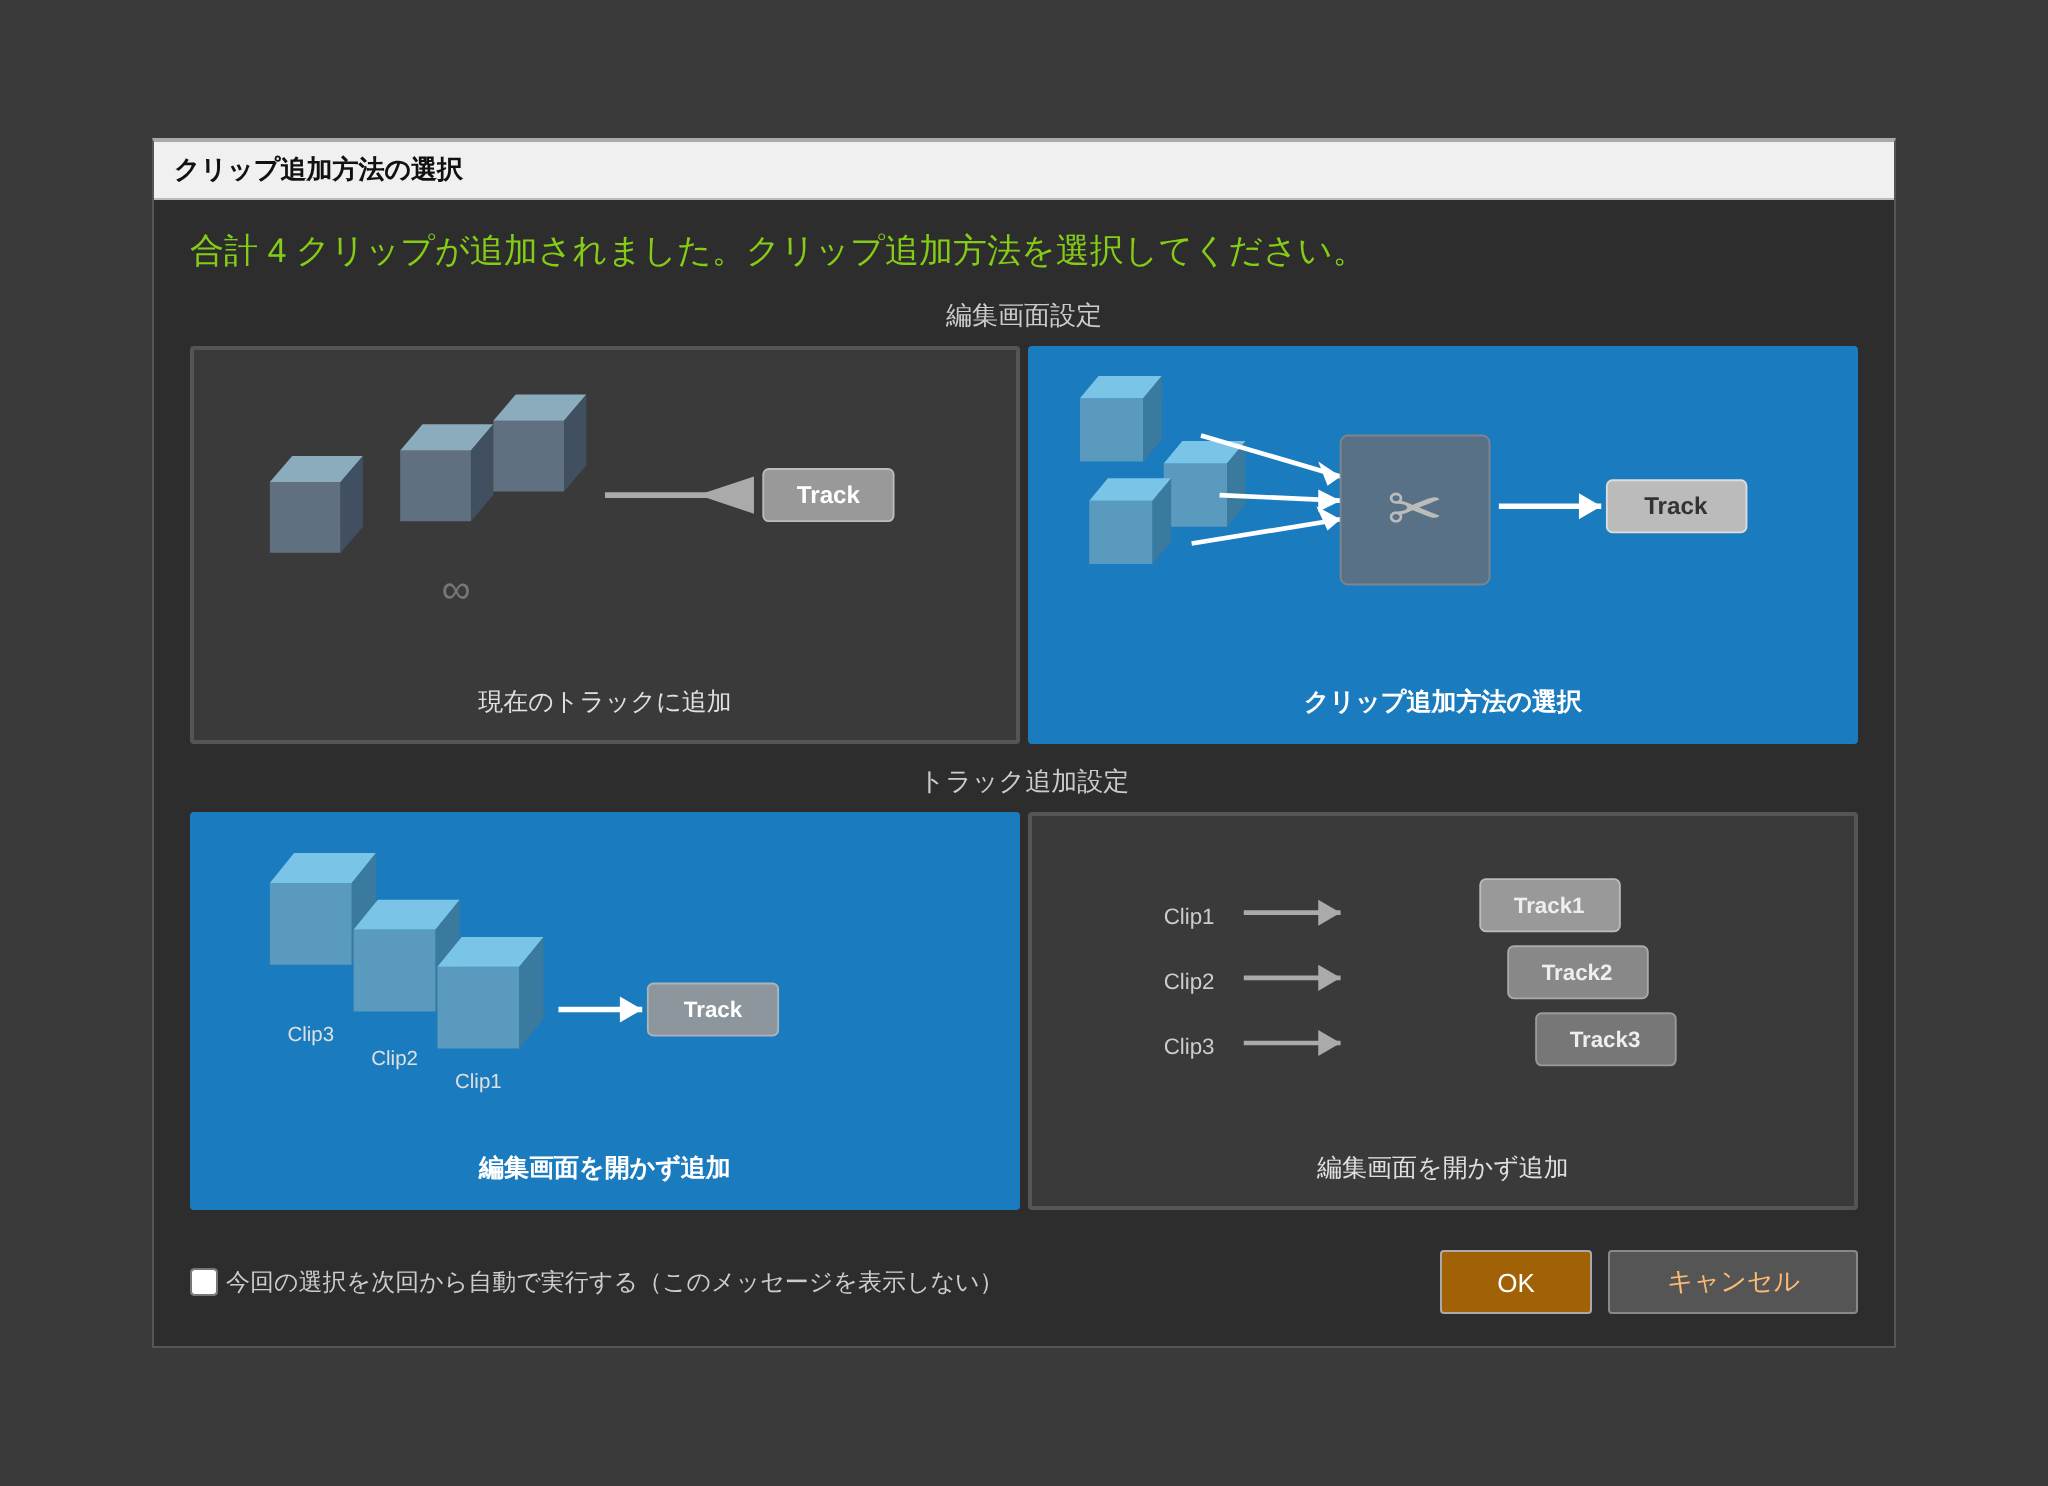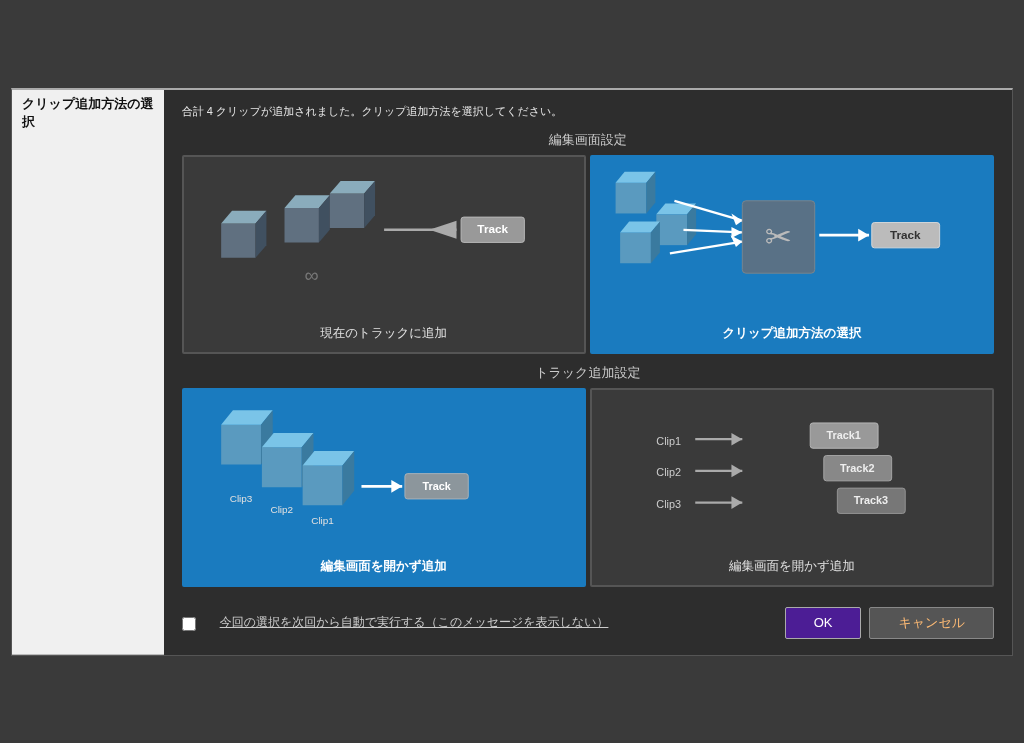--- a/index.html
+++ b/index.html
@@ -6,44 +6,44 @@
     body {
       background: #3a3a3a;
       display: flex;
       align-items: center;
       justify-content: center;
       width: 1024px;
       height: 743px;
       font-family: 'Meiryo', 'Yu Gothic', 'MS Gothic', sans-serif;
     }
     .dialog {
-      width: 1002px;
+      width: 872px;
       background: #2d2d2d;
       border: 1px solid #555;
       border-top: 2px solid #aaa;
       display: flex;
-      flex-direction: row;
+      flex-direction: column;
     }
     .dialog-title {
       background: #f0f0f0;
       color: #111;
       font-size: 13px;
       padding: 5px 10px;
       font-weight: bold;
       border-bottom: 1px solid #bbb;
     }
     .dialog-body {
       padding: 14px 18px 12px 18px;
       display: flex;
       flex-direction: column;
       gap: 10px;
     }
     .subtitle {
-      color: #e5e5e5;
-      font-size: 11px;
+      color: #84cc16;
+      font-size: 17px;
       margin-bottom: 2px;
     }
     .section-label {
       color: #ccc;
       font-size: 13px;
       text-align: center;
       margin-bottom: 6px;
     }
     .options-grid {
       display: grid;
@@ -89,25 +89,24 @@
     
     .bottom-row {
       display: flex;
       align-items: center;
       justify-content: space-between;
       padding: 8px 0 4px 0;
       margin-top: 2px;
     }
     .checkbox-row {
       display: flex;
-      align-items: flex-end;
-      gap: 24px;
+      align-items: center;
+      gap: 4px;
       color: #ccc;
       font-size: 12px;
-      text-decoration: underline;
     }
     .checkbox-row input[type=checkbox] {
       width: 14px;
       height: 14px;
       accent-color: #555;
     }
     .btn-row {
       display: flex;
       gap: 8px;
     }
@@ -115,21 +114,21 @@
       padding: 6px 28px;
       font-size: 13px;
       border-radius: 2px;
       cursor: pointer;
       border: 1px solid #888;
       background: #555;
       color: #fdba74;
       font-family: inherit;
     }
     .btn.ok {
-      background: #4c1d95;
+      background: #a16207;
       border: 1px solid #aaa;
       color: #fff;
     }
 
     
     .illus-svg {
       width: 100%;
       height: 140px;
     }
   </style>

